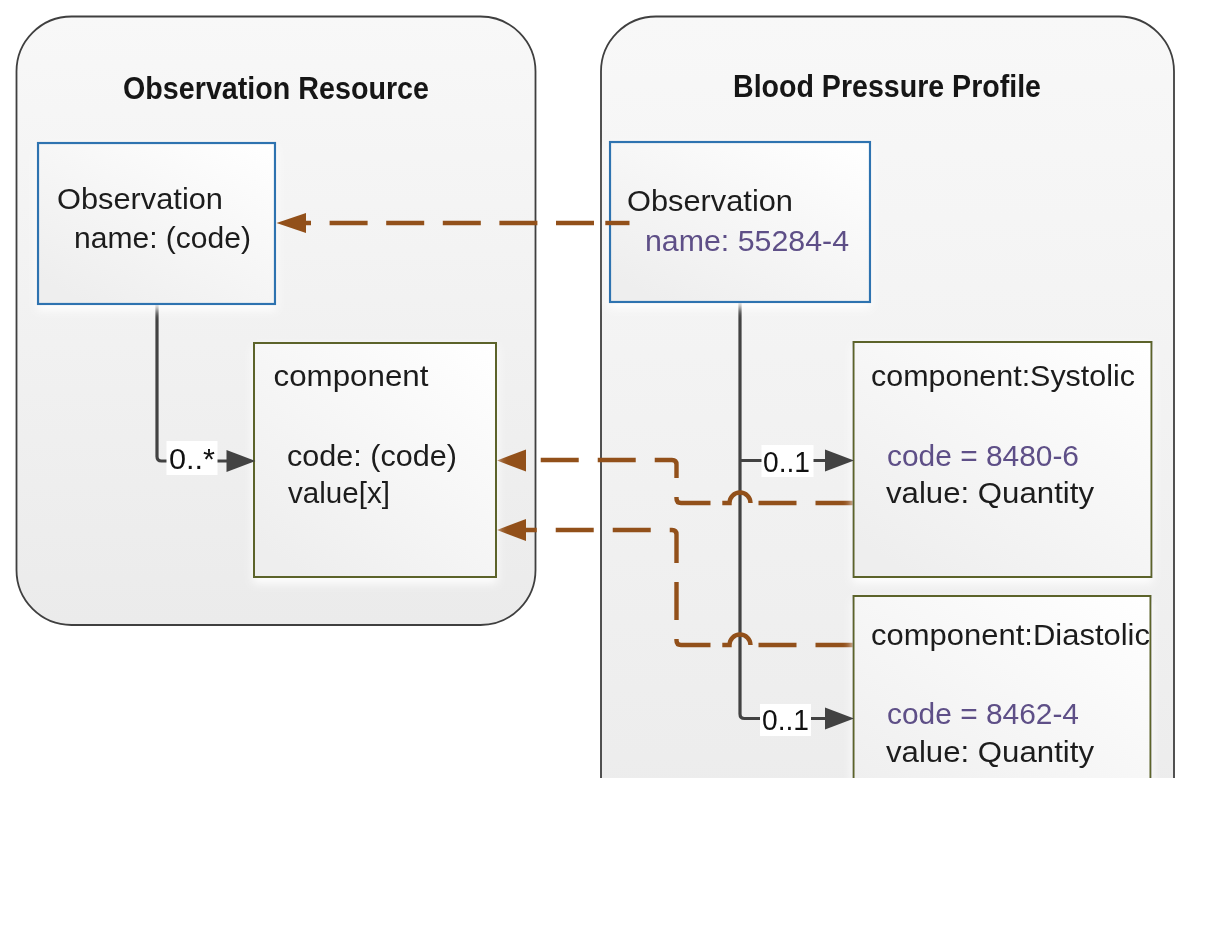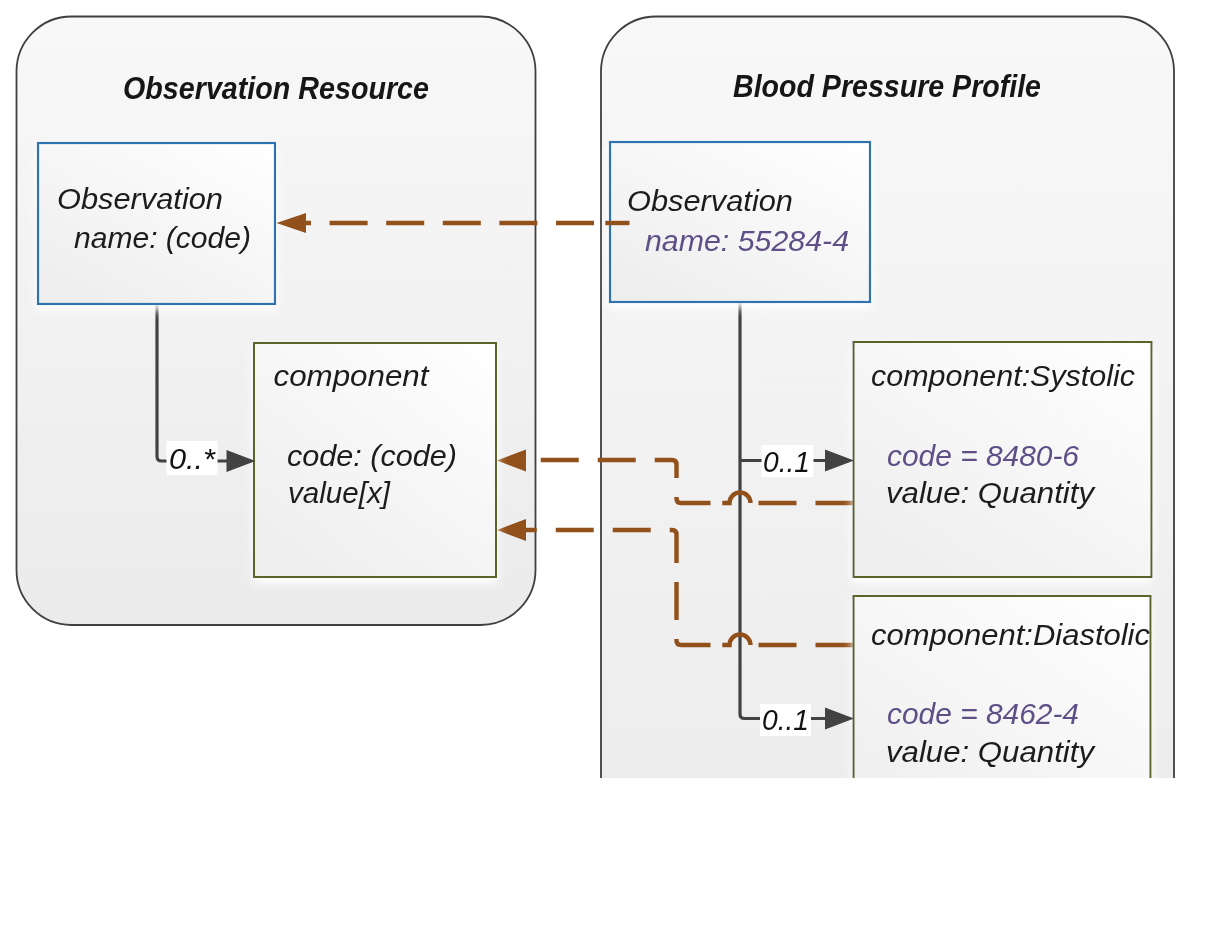--- a/index.html
+++ b/index.html
@@ -1,16 +1,16 @@
 <!DOCTYPE html>
 <html><head>
 <meta charset="utf-8">
 <style>
   html,body{margin:0;padding:0;background:#ffffff;}
-  #stage{width:1209px;height:778px;position:relative;overflow:hidden;font-style:italic;}
+  #stage{width:1209px;height:778px;position:relative;overflow:hidden;}
   text{font-family:"Liberation Sans",sans-serif;}
 </style>
 </head>
 <body>
 <div id="stage">
 <svg width="1209" height="930" viewBox="0 0 1209 930" xmlns="http://www.w3.org/2000/svg">
   <defs>
     <linearGradient id="gc" x1="0" y1="0" x2="0" y2="1">
       <stop offset="0" stop-color="#f8f8f8"></stop>
       <stop offset="1" stop-color="#ebebeb"></stop>

